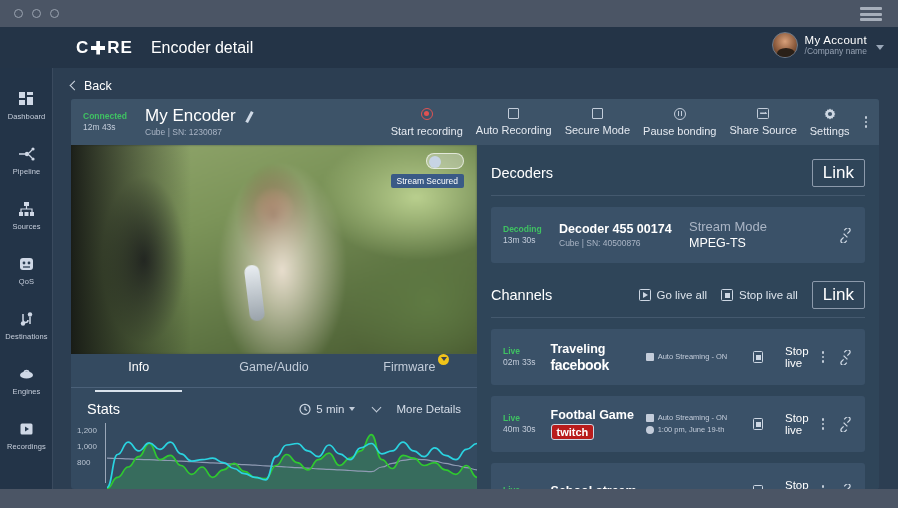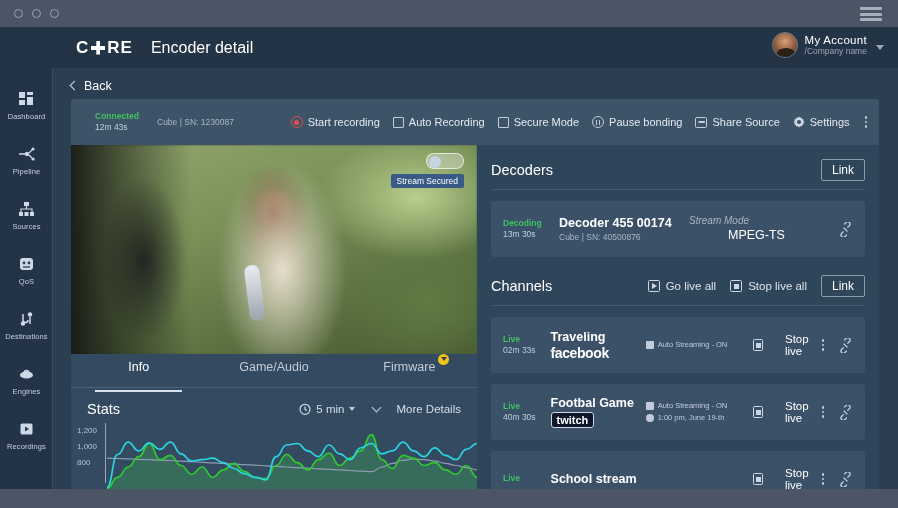--- a/index.html
+++ b/index.html
@@ -133,21 +133,21 @@
     overflow: hidden;
   }
 
   
   .encoder-bar {
     height: 46px; width: 100%;
     background: #3d5368;
     display: flex; align-items: center;
     padding-left: 12px;
   }
-  .status-block { width: 62px; line-height: 1.25; margin-left: 12px; }
+  .status-block { width: 62px; line-height: 1.25; }
   .status-live { font-size: 8.5px; color: #3fc162; font-weight: bold; }
   .status-time { font-size: 8.5px; color: #c3ccda; }
   .enc-name-block { margin-left: 0px; line-height: 1.1; }
   .enc-name {
     font-size: 17px; color: #ffffff; font-weight: normal;
     display: flex; align-items: center; gap: 8px;
   }
   .pencil {
     display: inline-block; width: 11px; height: 11px;
     position: relative;
@@ -158,21 +158,21 @@
     transform: rotate(28deg);
   }
   .enc-sub { font-size: 8.5px; color: #aab5c5; margin-top: 2px; }
 
   .toolbar {
     display: flex; align-items: center; gap: 13px;
     margin-left: auto; margin-right: 10px;
   }
   .tool {
     display: flex; align-items: center; gap: 5px;
-    font-size: 11px; color: #e4e9f0; cursor: pointer; white-space: nowrap;
+    font-size: 11px; color: #e4e9f0; cursor: pointer; white-space: nowrap; flex-direction: column;
   }
   .rec-dot {
     width: 12px; height: 12px; border-radius: 50%;
     border: 1.5px solid #e05252;
     display: flex; align-items: center; justify-content: center;
   }
   .rec-dot i { width: 5px; height: 5px; border-radius: 50%; background: #e05252; display: block; }
   .chk-box {
     width: 11px; height: 11px; border: 1.4px solid #c2ccd9; border-radius: 1px;
   }
@@ -330,49 +330,49 @@
     border-top: 3px solid transparent; border-bottom: 3px solid transparent;
     border-left: 5px solid #cdd7e3; margin-left: 1px;
   }
   .stop-sq {
     width: 12px; height: 12px; border: 1.6px solid #cdd7e3; border-radius: 1.5px;
     display: flex; align-items: center; justify-content: center;
   }
   .stop-sq::after { content: ""; width: 5px; height: 5px; background: #cdd7e3; }
   .link-btn {
     border: 1px solid #8c9aab; border-radius: 2px;
-    font-size: 12px; color: #ffffff; padding: 3px 10px;
+    font-size: 17px; color: #ffffff; padding: 3px 10px;
     cursor: pointer; background: transparent;
   }
 
   .row-card {
     background: #3a5168; border-radius: 3px;
     margin-top: 11px; height: 56px;
     display: flex; align-items: center; padding: 0 12px;
   }
   .row-status { width: 56px; line-height: 1.3; }
   .row-live { font-size: 8.5px; color: #3fc162; font-weight: bold; }
   .row-time { font-size: 8.5px; color: #c3ccda; }
   .row-name { font-size: 12.5px; color: #ffffff; font-weight: bold; }
   .row-sub { font-size: 8.5px; color: #aab5c5; margin-top: 2px; }
   .dec-name-col { width: 130px; }
   .stream-mode-col { line-height: 1.35; }
-  .sm-label { font-size: 10px; color: #aab5c5; font-style: italic; }
-  .sm-value { font-size: 12.5px; color: #ffffff; margin-left: 39px; }
+  .sm-label { font-size: 13px; color: #aab5c5; }
+  .sm-value { font-size: 12.5px; color: #ffffff; }
   .unlink {
     margin-left: auto; width: 15px; height: 15px; cursor: pointer;
   }
 
   .ch-name-col { width: 112px; }
   .brand {
     font-size: 14px; font-weight: bold; color: #ffffff;
     margin-top: 1px; letter-spacing: -.4px;
   }
   .brand.twitch {
-    background: #0f172a; color: #ffffff;
+    background: #b91c1c; color: #ffffff;
     font-size: 11px; padding: 1px 5px; border-radius: 3px;
     display: inline-block; letter-spacing: 0px;
     border: 1.5px solid #cdd7e3;
   }
   .meta-col { width: 122px; line-height: 1.55; }
   .meta-line {
     display: flex; align-items: center; gap: 4px;
     font-size: 7.5px; color: #c3ccda;
   }
   .meta-ic {
@@ -519,20 +519,24 @@
     </div>
 
     <div class="content">
 
       <div class="encoder-bar">
         <div class="status-block">
           <div class="status-live">Connected</div>
           <div class="status-time">12m 43s</div>
         </div>
         <div class="enc-name-block">
+          <div class="enc-name">
+            <span>My Encoder</span>
+            <span class="pencil"></span>
+          </div>
           <div class="enc-sub">Cube | SN: 1230087</div>
         </div>
 
         <div class="toolbar">
           <div class="tool">
             <span class="rec-dot">
                 <i></i>
               </span>
             <span>Start recording</span>
           </div>

